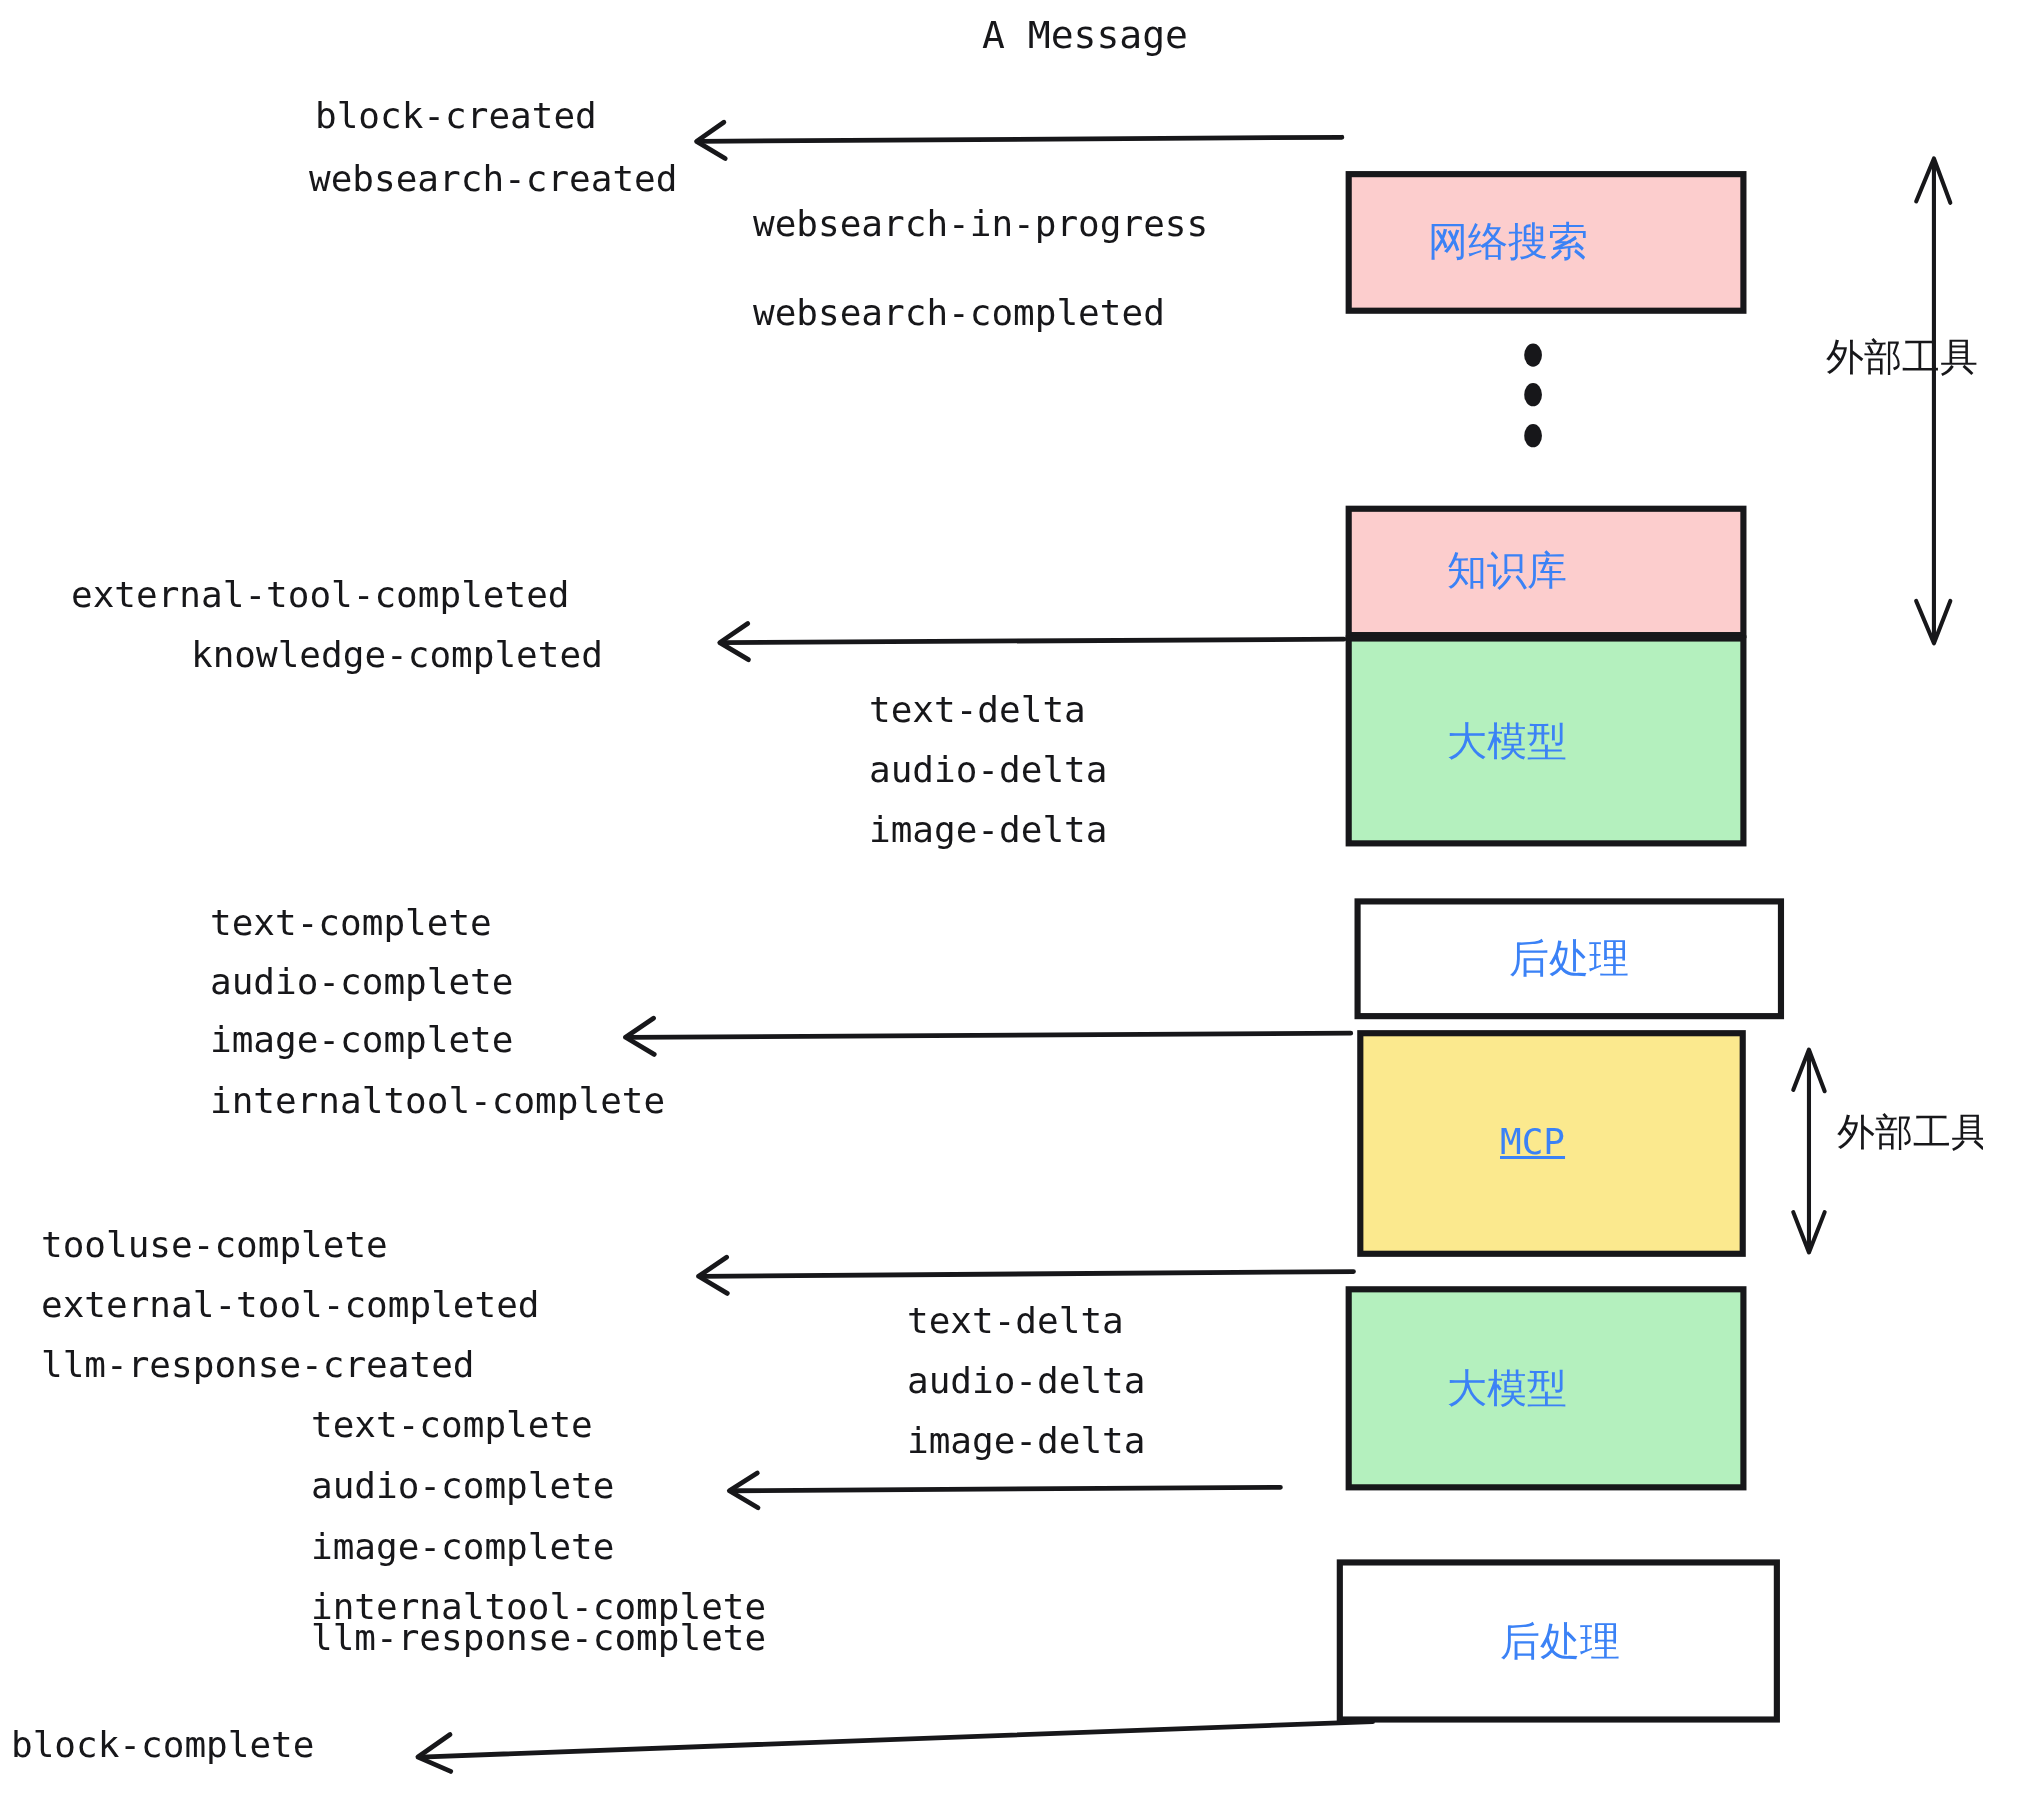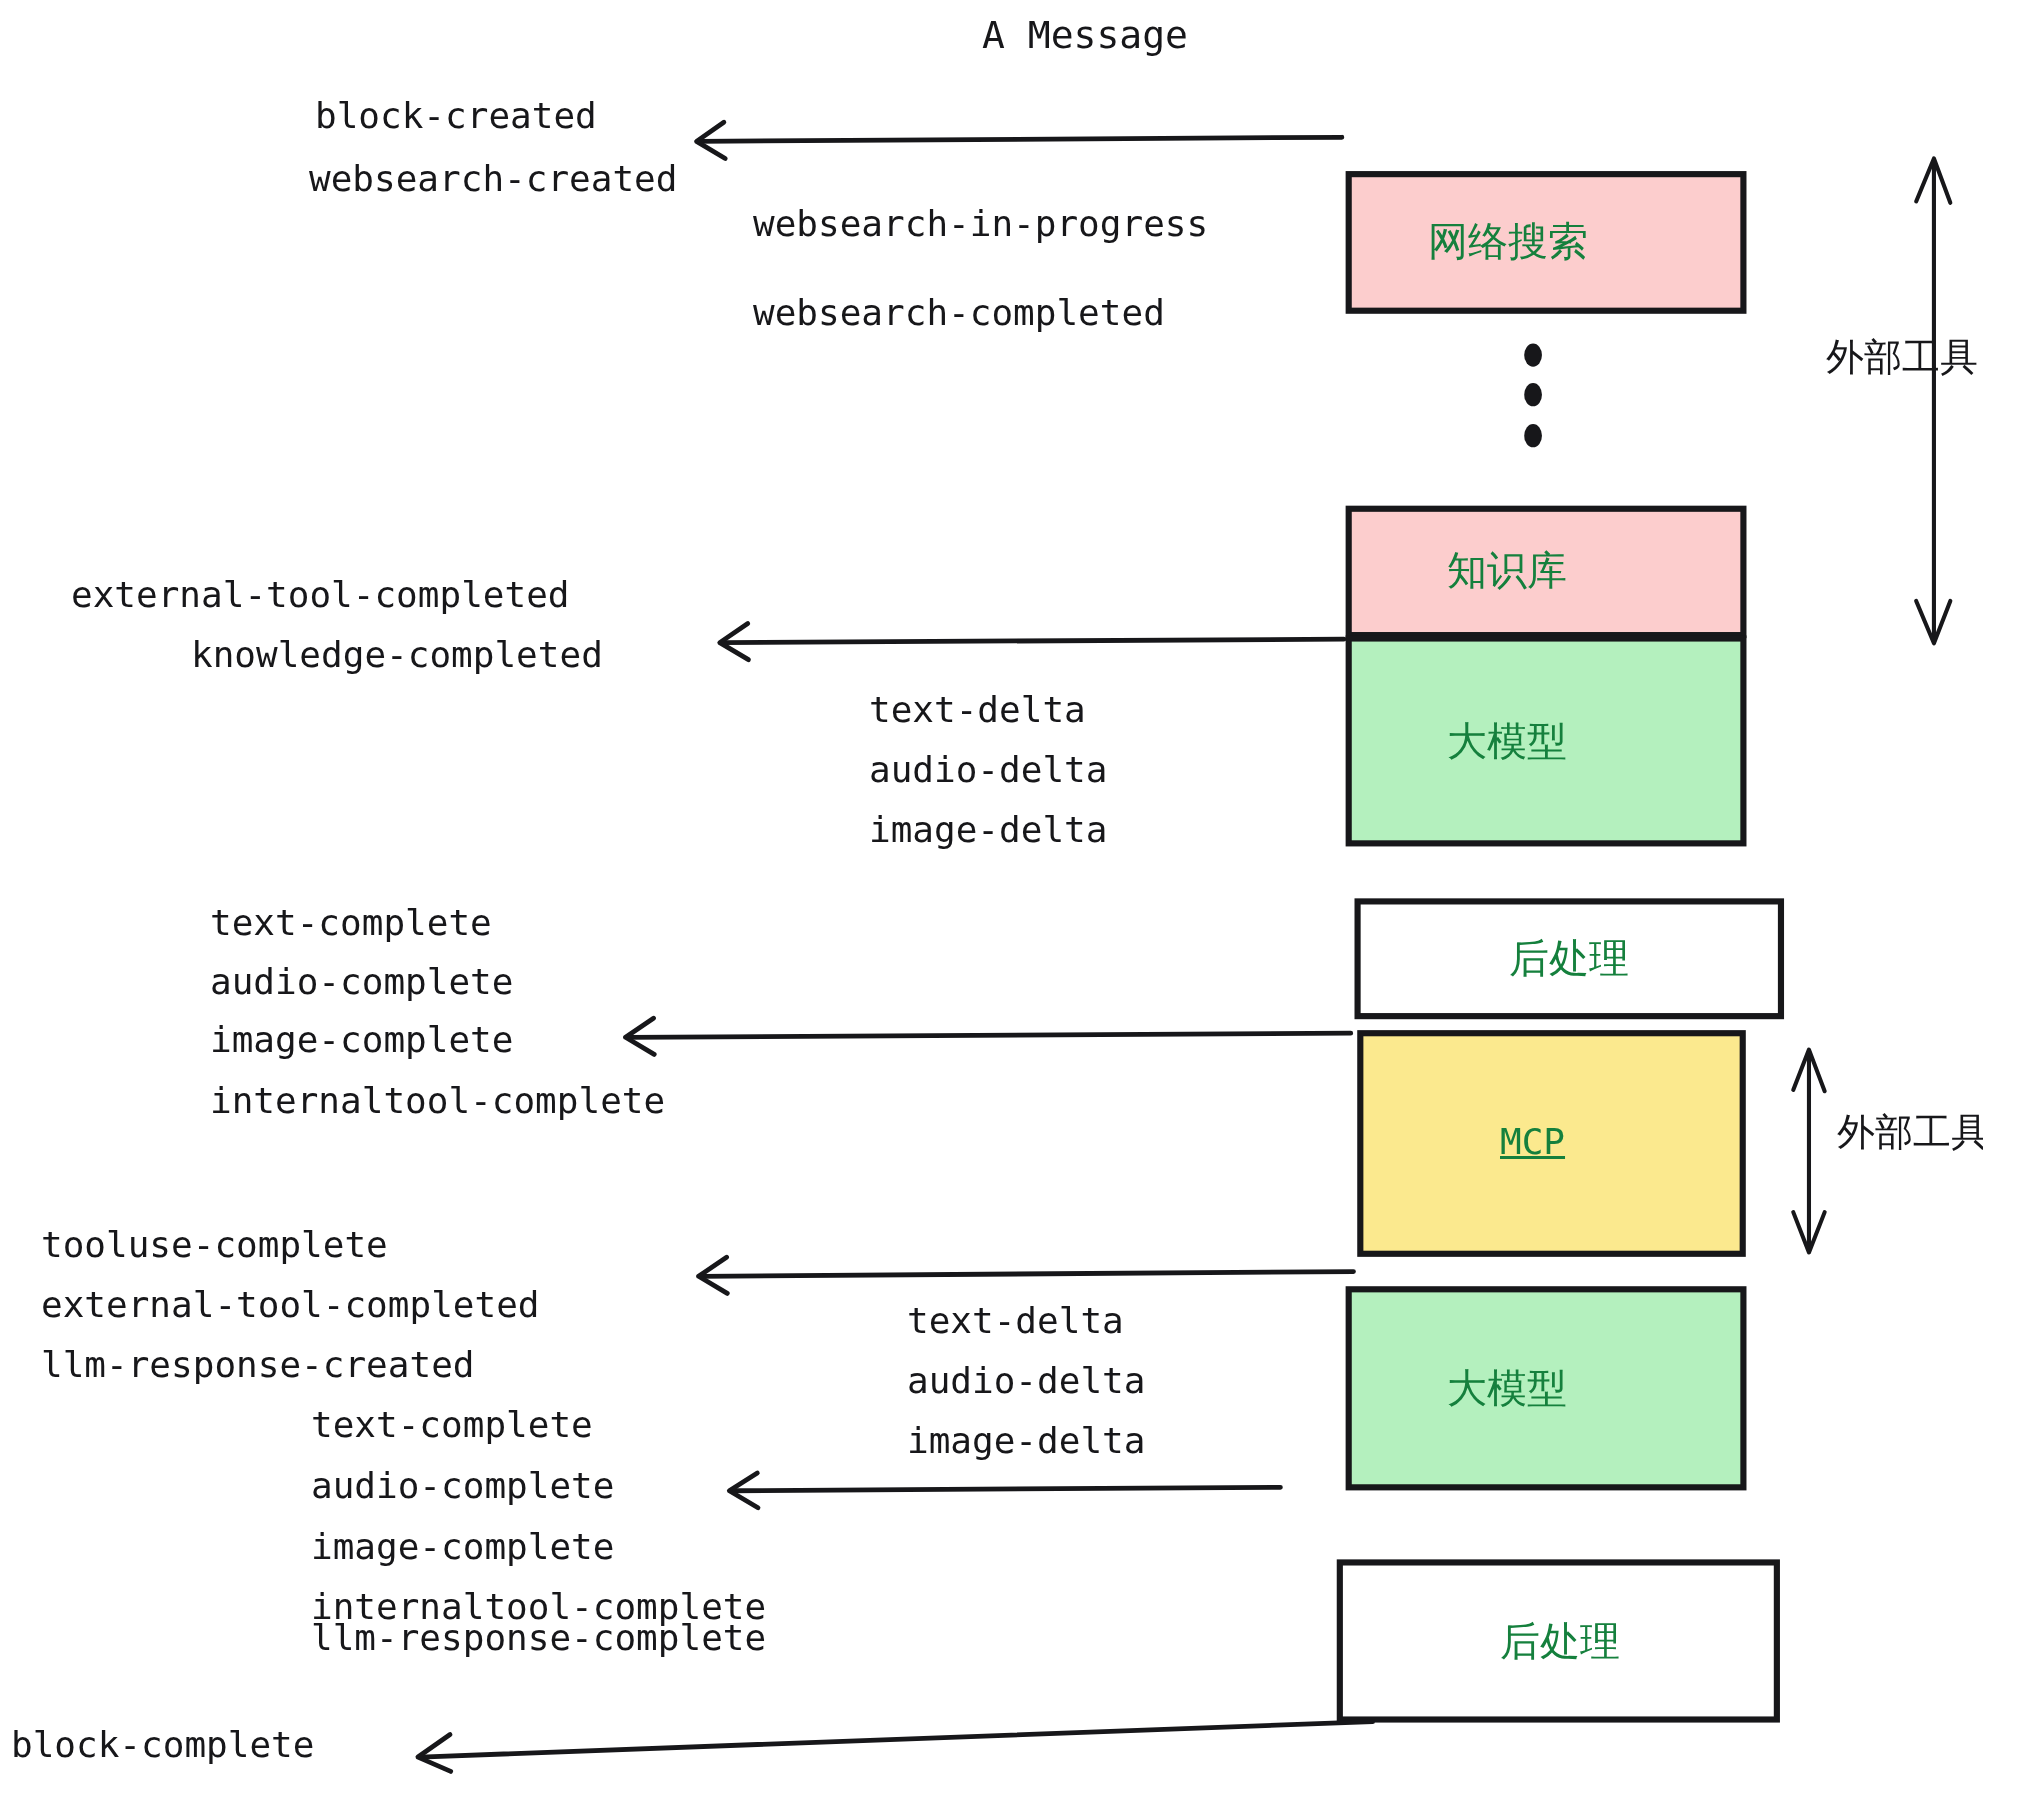--- a/index.html
+++ b/index.html
@@ -4,21 +4,21 @@
 <style>
   html,body{margin:0;padding:0;background:#ffffff;}
   #stage{position:relative;width:1983px;height:1796px;background:#fff;overflow:hidden;
          font-family:"DejaVu Sans Mono","Liberation Mono",monospace;}
   svg#canvas{position:absolute;left:0;top:0;width:2035px;height:1796px;}
 
   .evt{position:absolute;white-space:pre;color:#17171a;
        font-family:"DejaVu Sans Mono","Liberation Mono",monospace;
        font-size:36px;letter-spacing:0px;line-height:1;}
 
-  .boxlabel{position:absolute;white-space:pre;color:#15803d;
+  .boxlabel{position:absolute;white-space:pre;color:#3b82f6;
             font-family:"DejaVu Sans","Liberation Sans",sans-serif;
             font-size:40px;line-height:1;}
   .boxlabel.mono{font-family:"DejaVu Sans Mono","Liberation Mono",monospace;font-size:36px;}
 
   .title{position:absolute;white-space:pre;color:#17171a;
          font-family:"DejaVu Sans Mono","Liberation Mono",monospace;
          font-size:38px;line-height:1;}
 
   .sidelabel{position:absolute;white-space:pre;color:#17171a;
              font-family:"DejaVu Sans","Liberation Sans",sans-serif;

